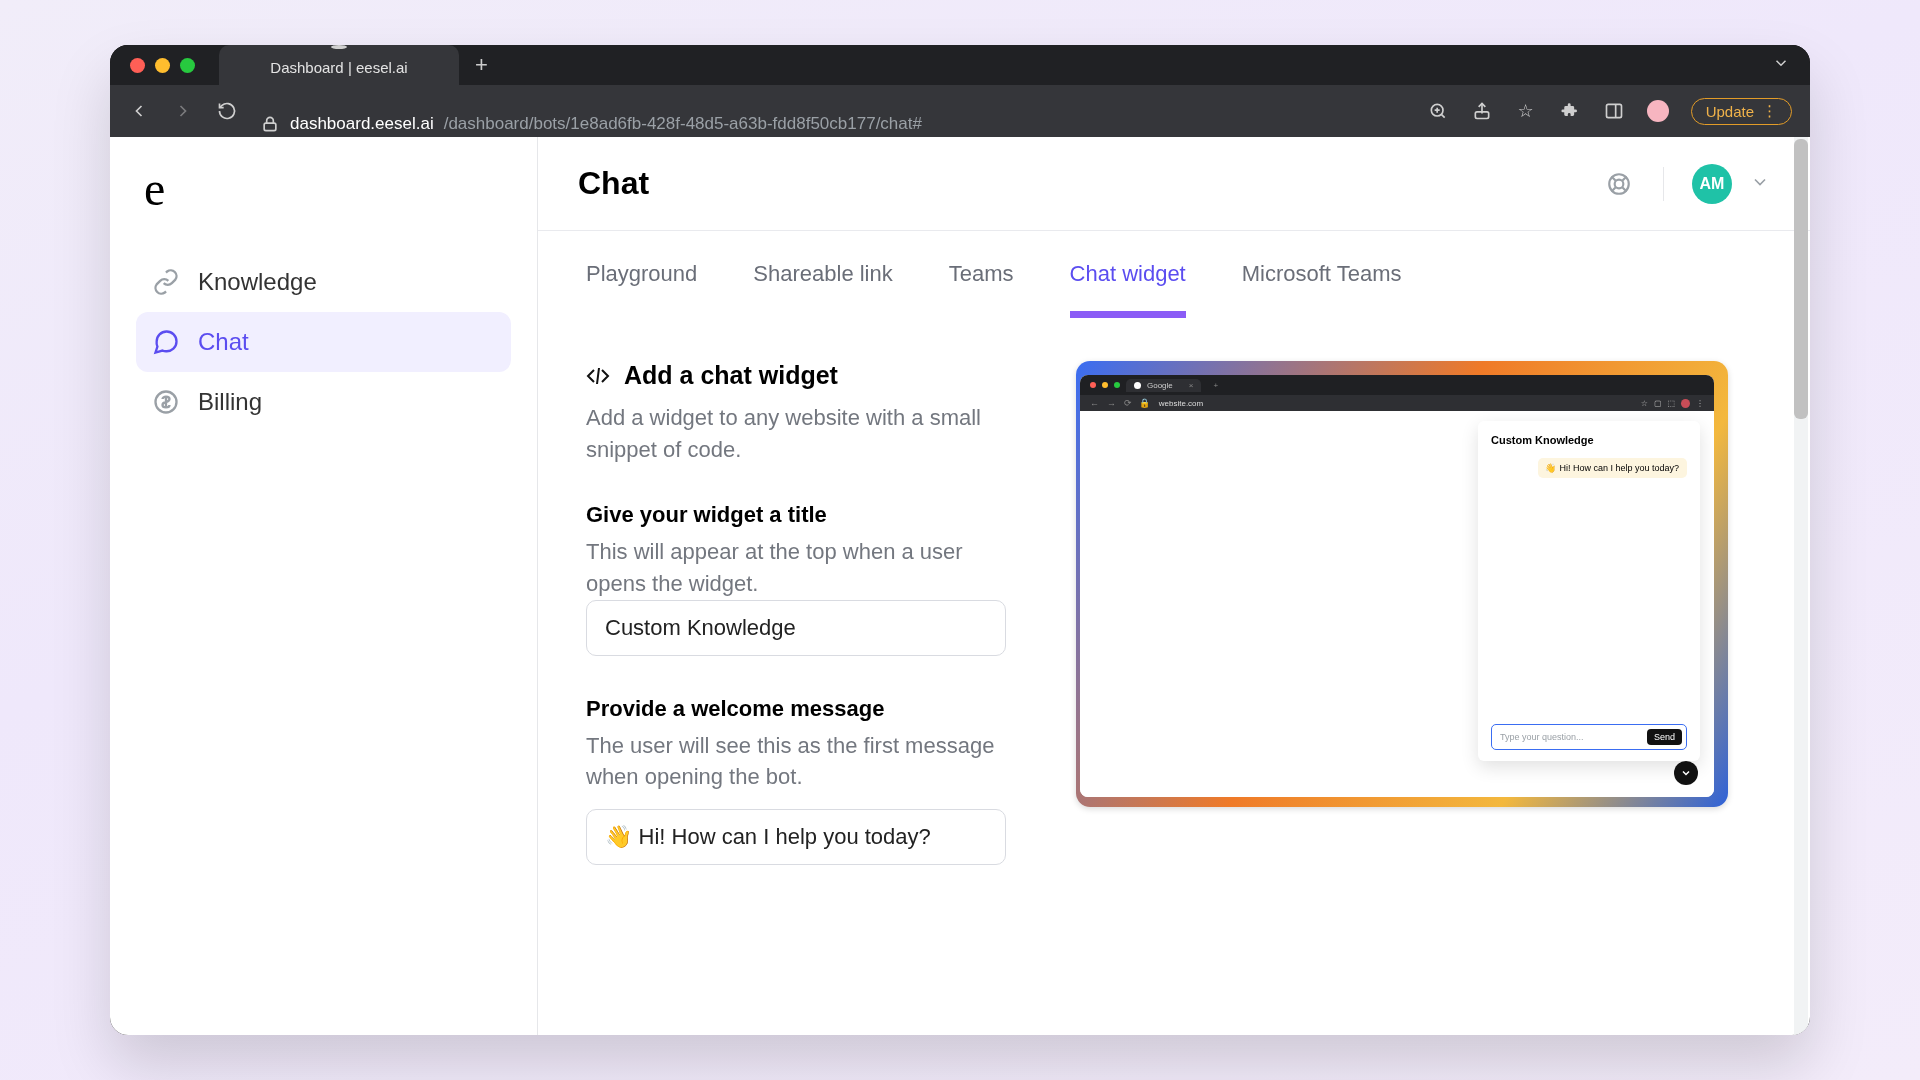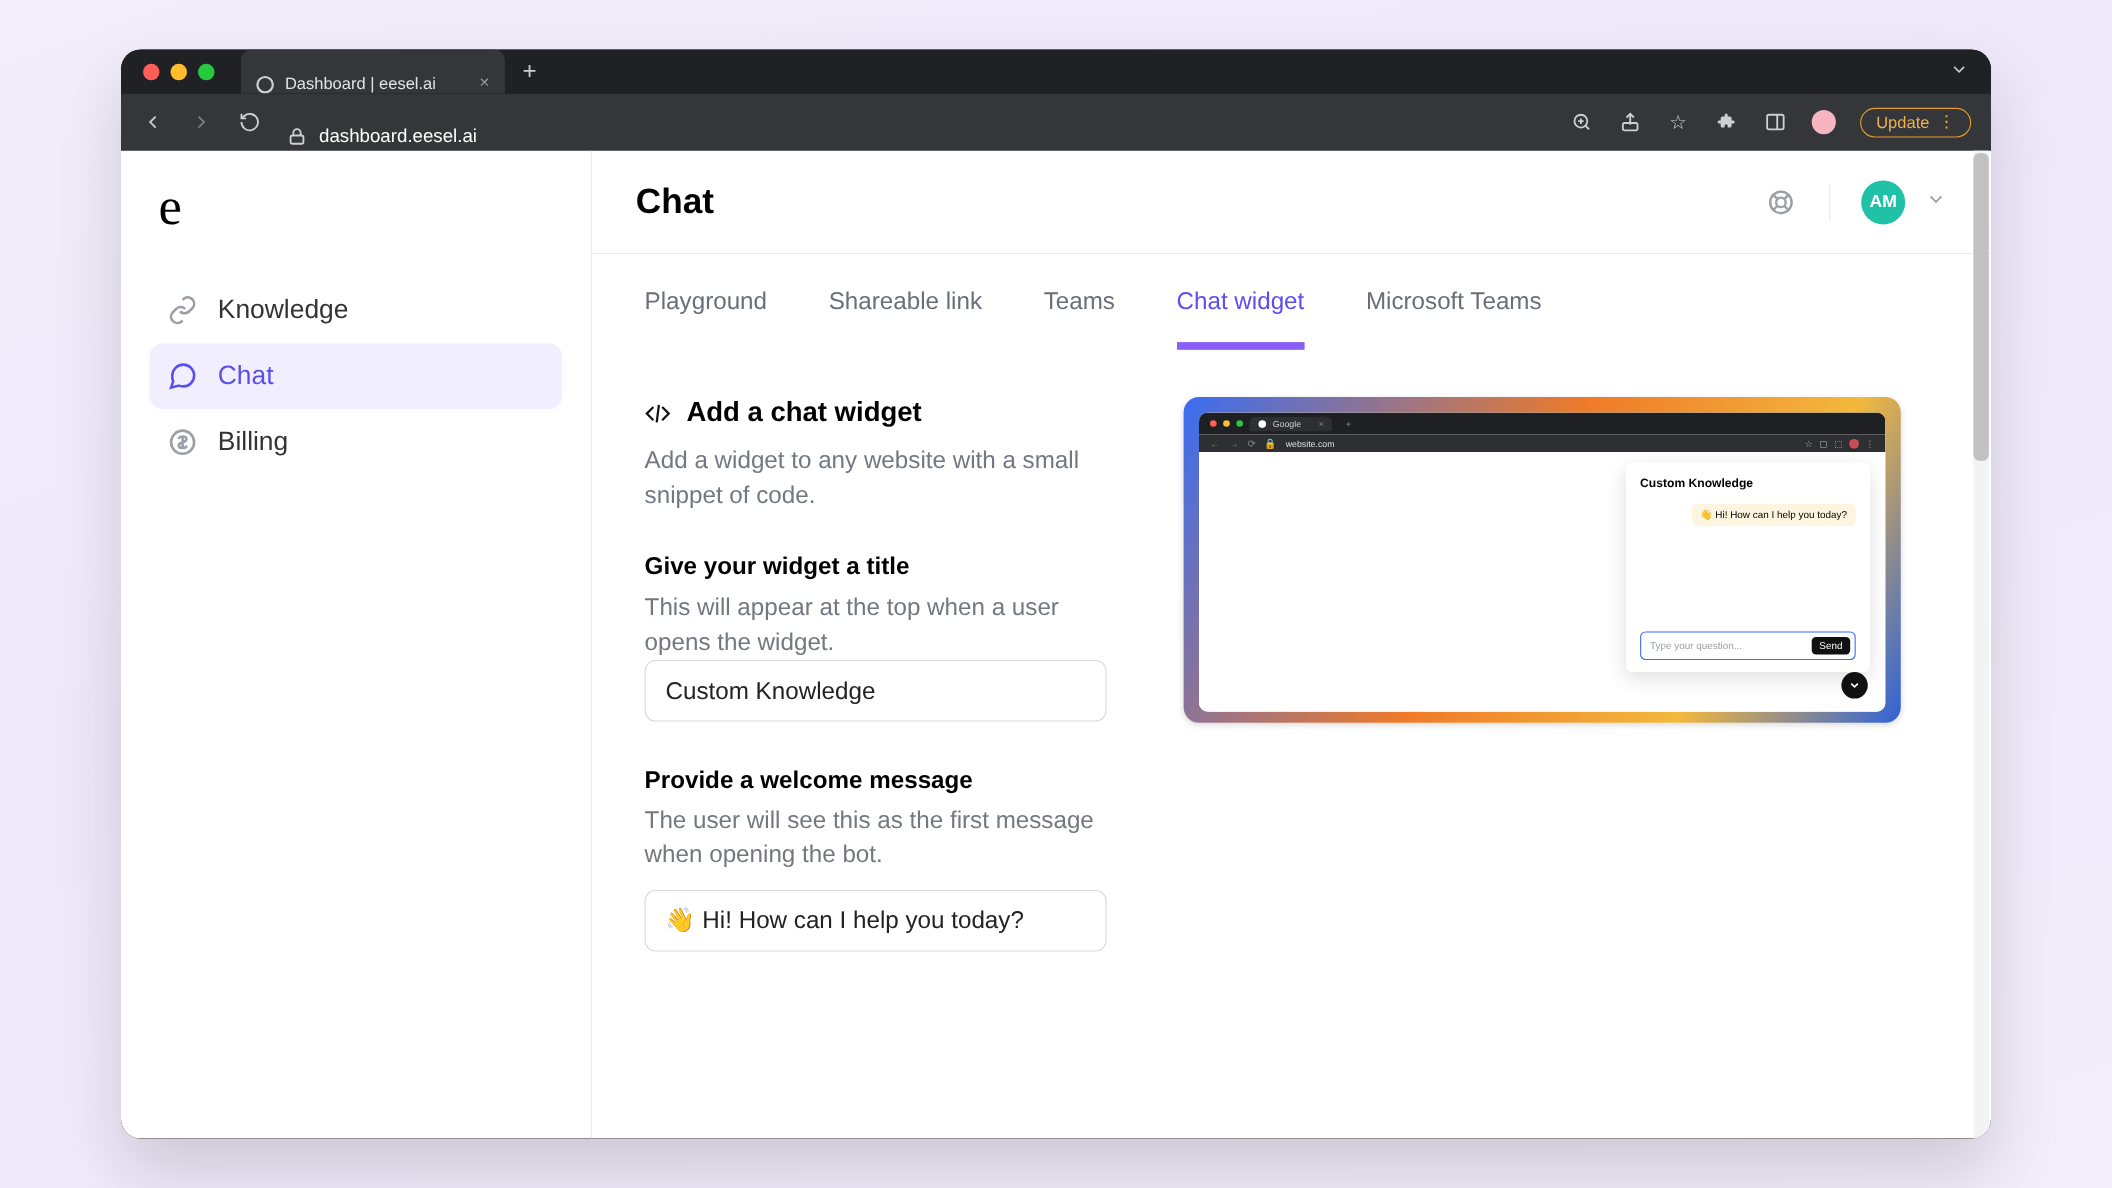--- a/index.html
+++ b/index.html
@@ -14,22 +14,22 @@
     box-shadow:0 30px 60px rgba(0,0,0,0.15);
     overflow:hidden; display:flex; flex-direction:column;
   }
   .titlebar{
     height:40px; background:#202124; display:flex; align-items:center; padding:0 20px;
   }
   .traffic{display:flex; gap:10px; margin-right:24px;}
   .tl{width:15px;height:15px;border-radius:50%;}
   .tl.red{background:#ff5f56;} .tl.yellow{background:#ffbd2e;} .tl.green{background:#27c93f;}
   .tab{
-    background:#35363a; height:40px; display:flex; align-items:flex-end; gap:10px;
-    padding:0 14px; border-radius:10px 10px 0 0; color:#e3e3e3; font-size:15px; min-width:240px;
+    background:#35363a; height:40px; display:flex; align-items:center; gap:10px;
+    padding:0 14px; border-radius:10px 10px 0 0; color:#e3e3e3; font-size:15px; min-width:240px;flex-direction:column;
   }
   .tab .fav{width:16px;height:16px;border-radius:50%;border:2px solid #d0d0d0;}
   .tab .close-x{margin-left:auto;color:#999;font-size:16px;}
   .newtab{background:#202124;color:#ccc;font-size:22px;margin-left:16px;}
   .titlebar .chev{margin-left:auto;color:#ccc;}
   .nav{
     height:52px; background:#35363a; display:flex; align-items:center; padding:0 18px; gap:22px;
     color:#cfcfcf;
   }
   .nav svg{width:20px;height:20px;}
@@ -74,23 +74,23 @@
   .sec-head svg{width:24px;height:24px;}
   .sec-desc{font-size:22px;color:#73777f;line-height:1.45;margin-bottom:36px;}
   .field-label{font-size:22px;font-weight:600;margin-bottom:8px;}
   .inputish{
     width:420px;border:1px solid #d9dbe1;border-radius:10px;padding:14px 18px;font-size:22px;
     background:#fff;color:#222;
   }
   .section-gap{height:40px;}
   .preview{flex:1;display:flex;justify-content:flex-start;}
   .pv-outer{
-    width:652px;height:296px;border-radius:14px;overflow:hidden;
+    width:652px;height:446px;border-radius:14px;overflow:hidden;
     background:linear-gradient(120deg,#3a6df2 0%,#ef7a28 45%,#f3b83d 75%,#2f62d8 100%);
-    padding:14px 14px 10px 14px;position:relative; box-shadow:0 2px 6px rgba(0,0,0,0.15);
+    padding:14px 14px 10px 4px;position:relative; box-shadow:0 2px 6px rgba(0,0,0,0.15);
   }
   .pv-browser{height:100%;background:#fff;border-radius:8px;overflow:hidden;display:flex;flex-direction:column;}
   .pv-tbar{height:20px;background:#1f2023;display:flex;align-items:center;padding:0 10px;gap:6px;}
   .pv-tbar .pt{display:flex;align-items:center;gap:6px;background:#2e2f33;padding:2px 8px;border-radius:5px 5px 0 0;}
   .pv-tbar .d{width:6px;height:6px;border-radius:50%;}
   .pv-red{background:#ff5f56;} .pv-yellow{background:#ffbd2e;} .pv-green{background:#27c93f;}
   .pv-tbar small{color:#ccc;font-size:8px;}
   .pv-nbar{height:16px;background:#2e2f33;display:flex;align-items:center;padding:0 10px;gap:8px;}
   .pv-nbar .arr{color:#888;font-size:9px;}
   .pv-nbar .url{color:#ddd;font-size:8px;text-align:right;}
@@ -149,20 +149,21 @@
           <path d="M3 12a9 9 0 1 0 3-6.7L3 8"></path>
           <polyline points="3 3 3 8 8 8"></polyline>
         </svg>
     </div>
     <div class="urlbox">
       <svg viewBox="0 0 24 24" width="16" height="16" fill="none" stroke="#cfcfcf" stroke-width="2">
           <rect x="5" y="11" width="14" height="9" rx="2"></rect>
           <path d="M8 11V8a4 4 0 0 1 8 0v3"></path>
         </svg>
       <span class="host">dashboard.eesel.ai</span>
+        <span class="rest">/dashboard/bots/1e8ad6fb-428f-48d5-a63b-fdd8f50cb177/chat#</span>
     </div>
     <div class="spacer"></div>
     <div class="iconbtn">
       <svg viewBox="0 0 24 24" fill="none" stroke="currentColor" stroke-width="2">
           <circle cx="11" cy="11" r="7"></circle>
           <line x1="11" y1="8" x2="11" y2="14"></line>
           <line x1="8" y1="11" x2="14" y2="11"></line>
           <line x1="20" y1="20" x2="16" y2="16"></line>
         </svg>
     </div>

